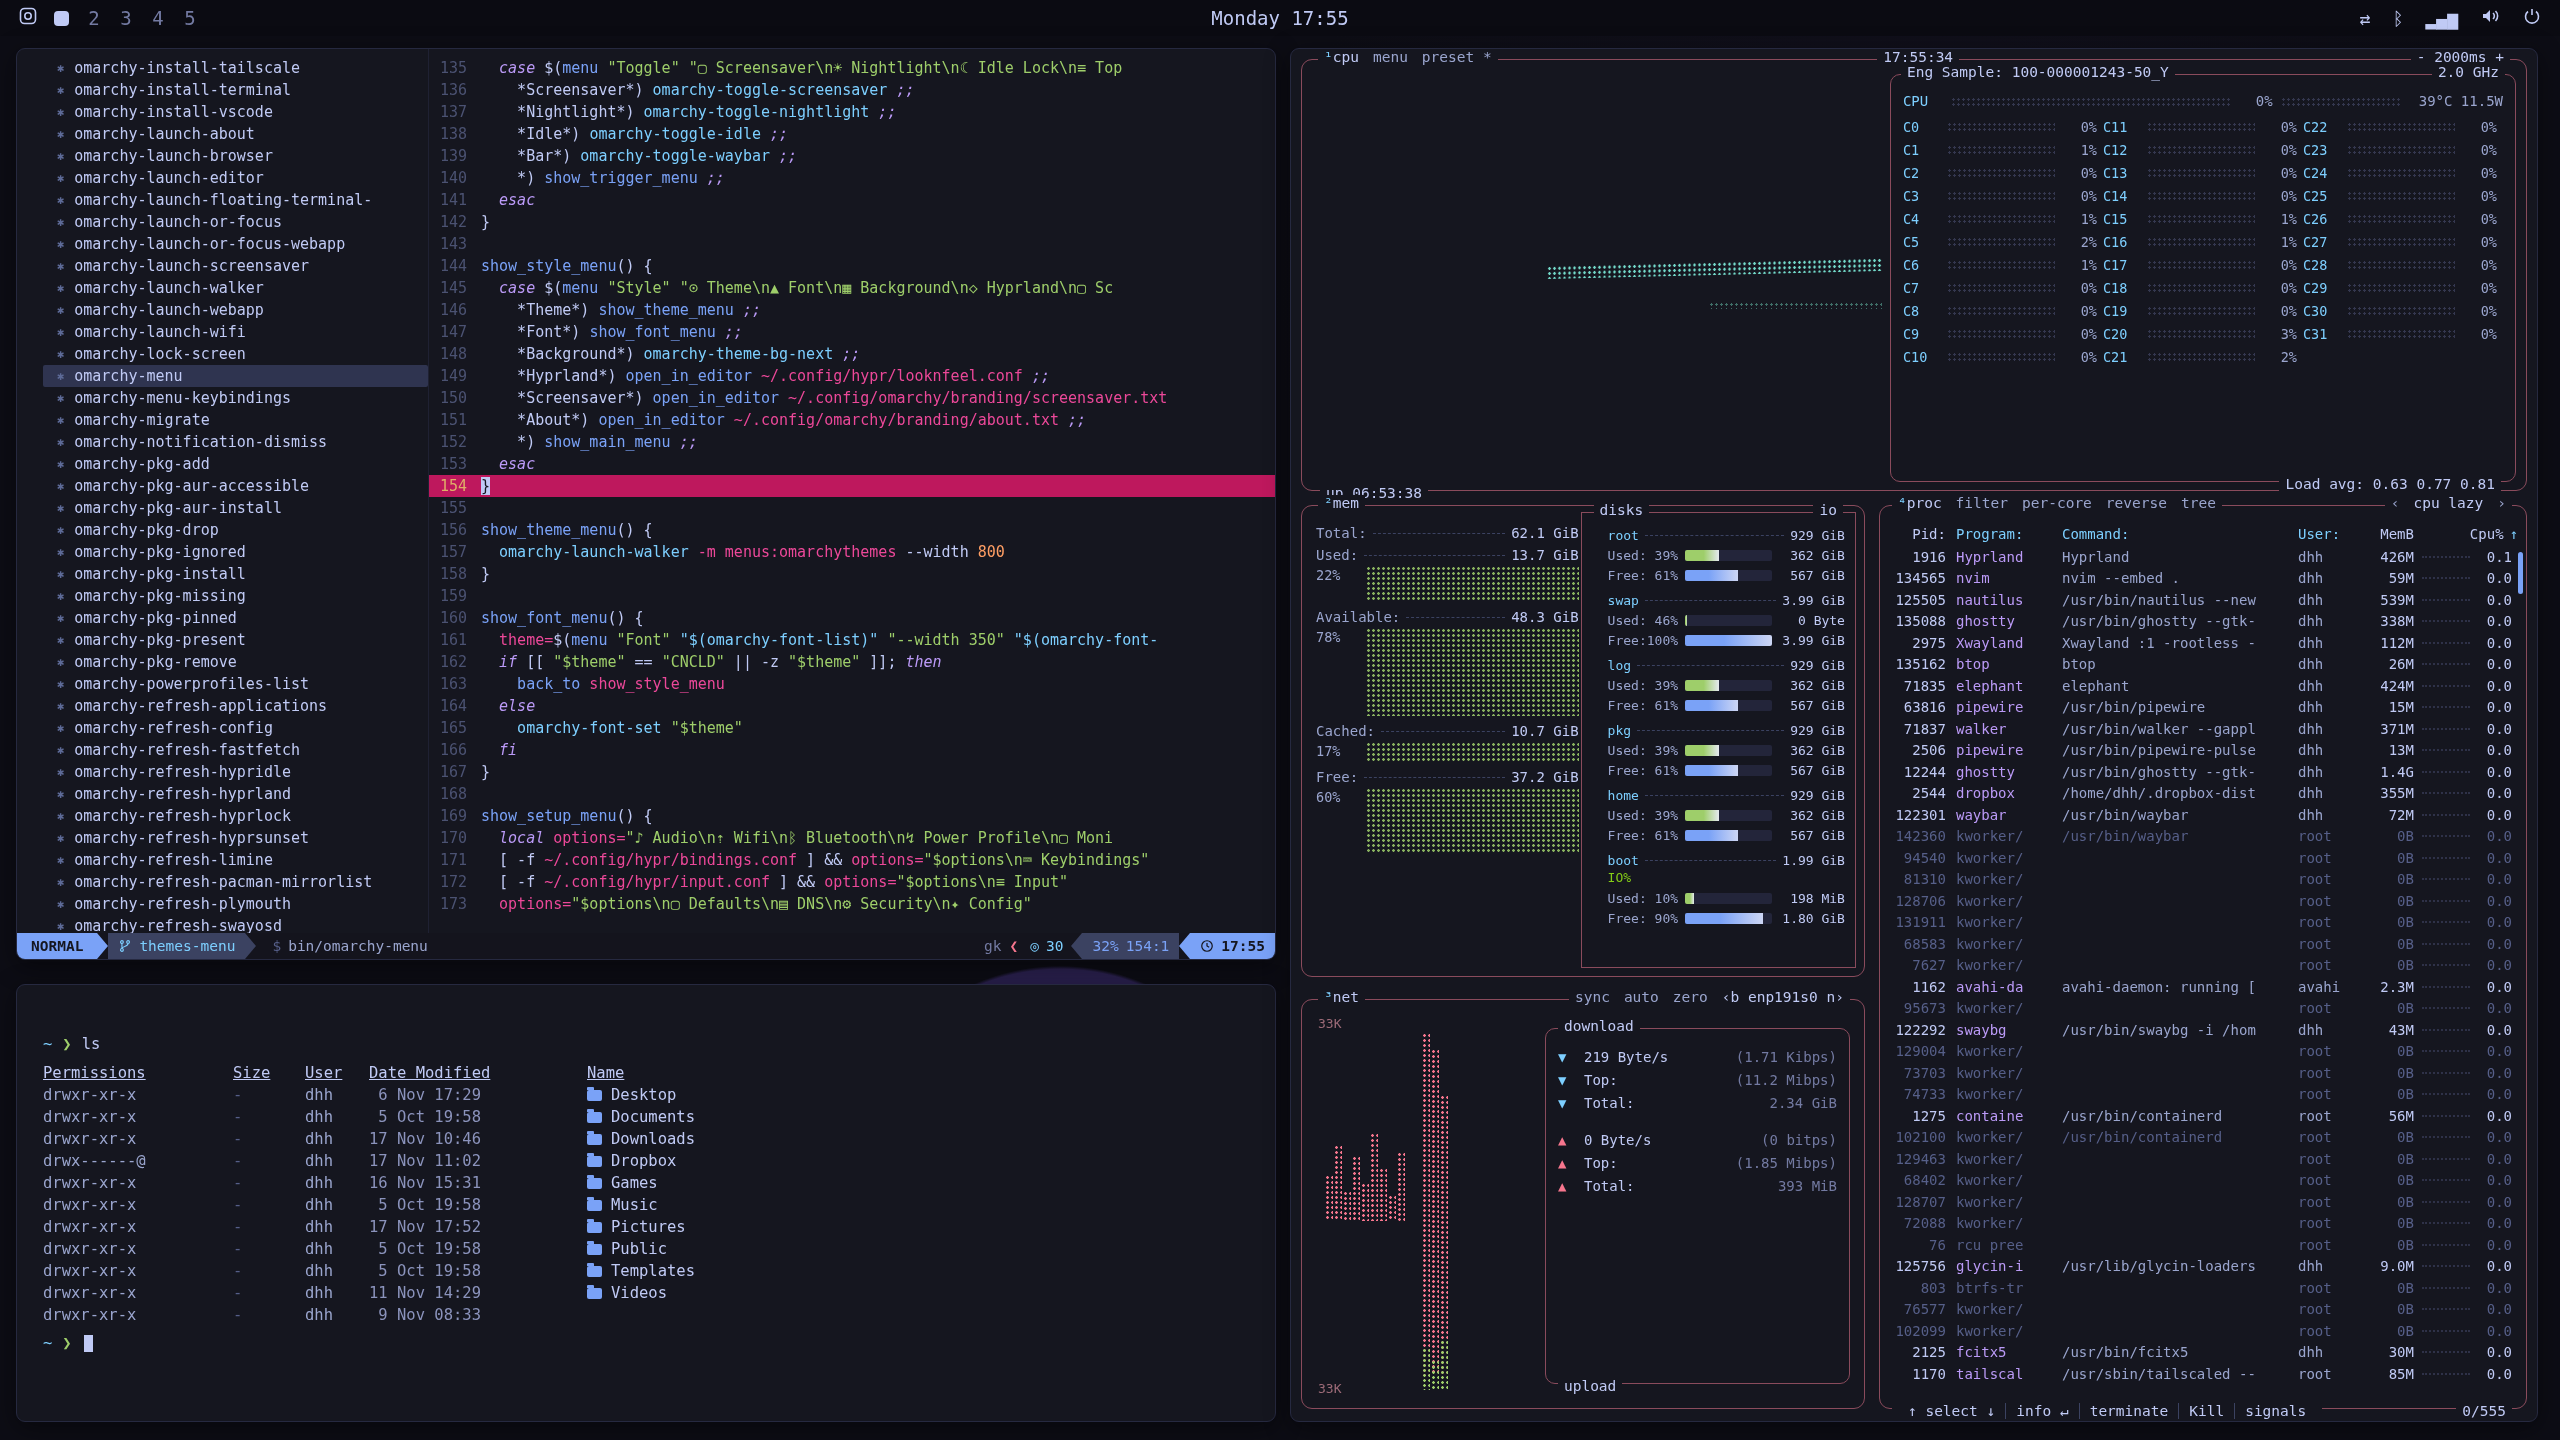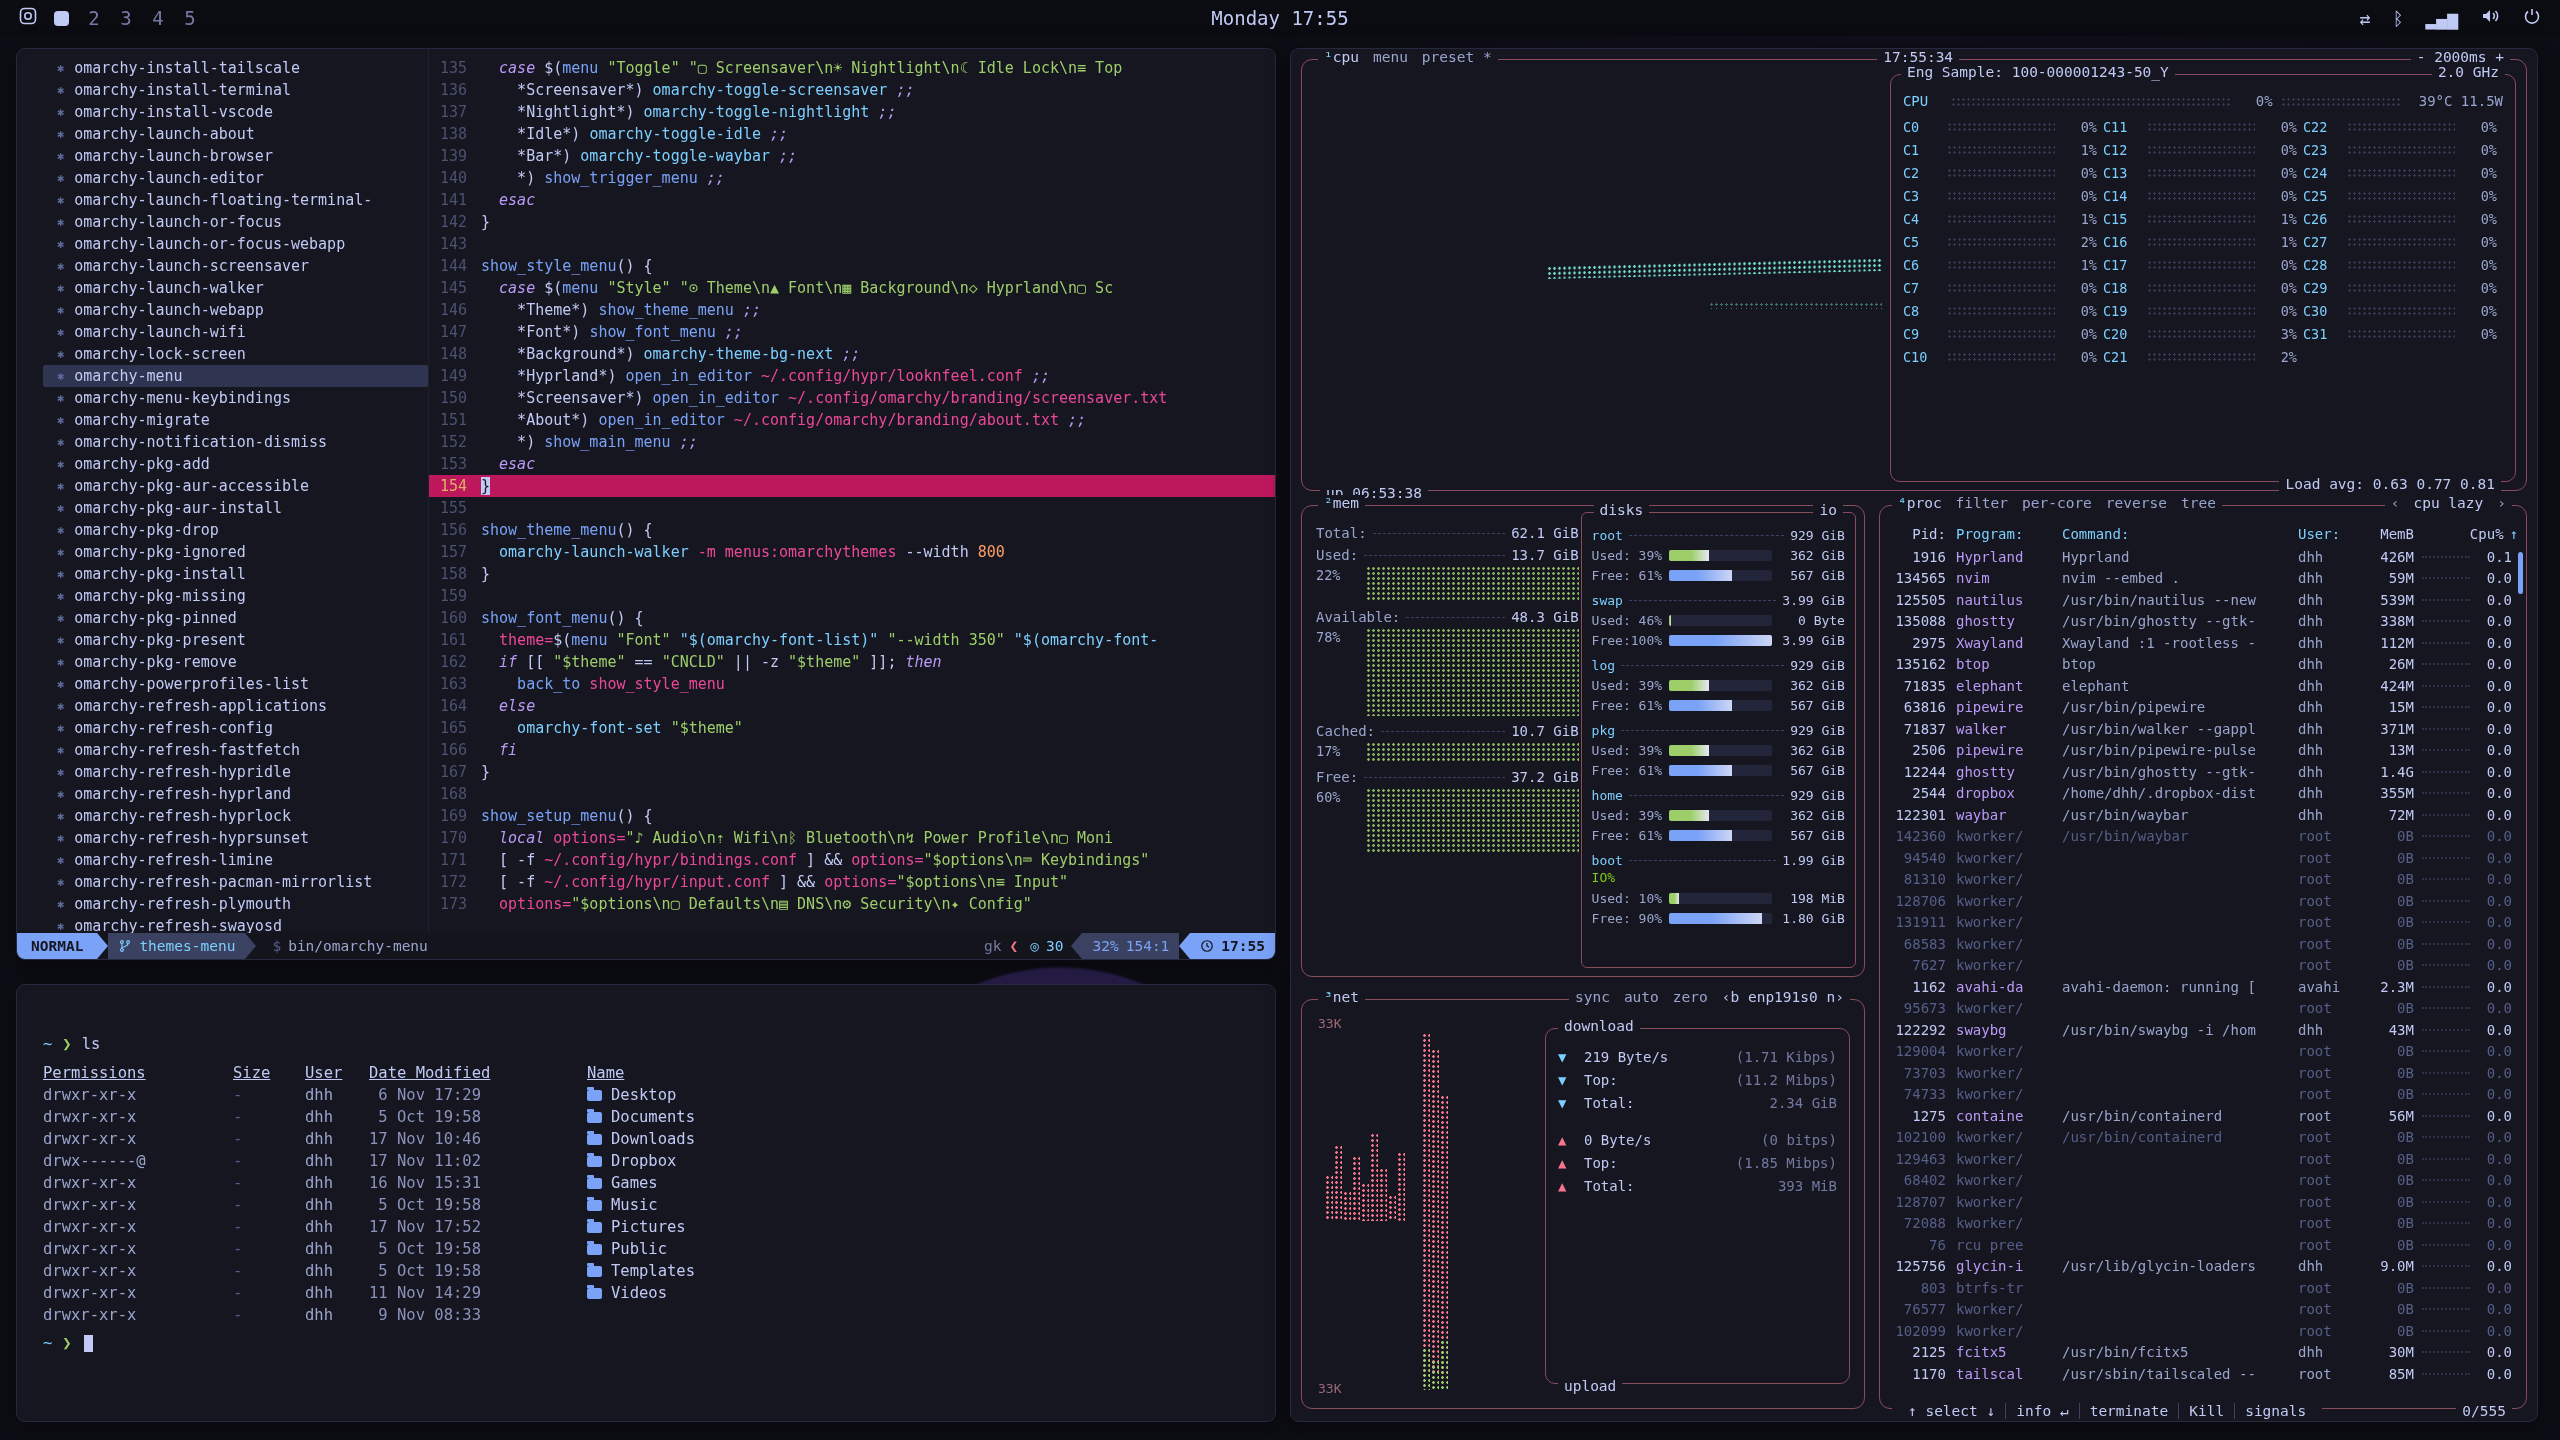--- a/index.html
+++ b/index.html
@@ -121,21 +121,21 @@
   #bt-left{width:46%;display:flex;flex-direction:column;gap:22px}
   #bt-mem{height:472px;padding:16px 12px 8px 14px;position:relative}
   .mem-col{width:49%;font-size:14px}
   .m-row{display:flex;align-items:center;height:22px;color:#c0caf5}
   .m-lab{color:#9aa5ce}
   .m-dash{flex:1;border-bottom:1px dashed #3b4261;margin:0 6px;height:1px}
   .m-sub{display:flex;align-items:flex-start;gap:10px;margin-bottom:4px}
   .m-pct{width:40px;color:#9aa5ce;font-size:13.5px;line-height:18px}
   .m-graph{flex:1;height:var(--gh,30px);background-image:radial-gradient(circle,#9ece6a 1.2px,transparent 1.5px);background-size:5px 5px;opacity:.85}
 
-  #bt-disks{position:absolute;right:8px;top:6px;bottom:8px;width:49%;border:1.5px solid var(--rose);border-radius:6px;padding:12px 10px 4px 10px;font-size:13px}
+  #bt-disks{position:absolute;right:8px;top:6px;bottom:8px;width:49%;border:1.5px solid var(--rose);border-radius:0;padding:12px 10px 4px 26px;font-size:13px}
   .disk{margin-bottom:5px}
   .d-title{display:flex;align-items:center;height:20px;color:#c0caf5}
   .d-name{color:#7dcfff}
   .d-dash{flex:1;border-bottom:1px dashed #3b4261;margin:0 6px}
   .d-io{height:18px;color:#84cc16}
   .d-io:empty{display:none}
   .d-row{display:flex;align-items:center;height:20px;color:#9aa5ce}
   .dbar{flex:1;height:11px;margin:0 7px;background:#23253a;border-radius:2px;overflow:hidden}
   .dbar i{display:block;height:100%;width:var(--w,0%)}
   .dbar .used{background:linear-gradient(90deg,#9ece6a 55%,#e5e9f0)}

